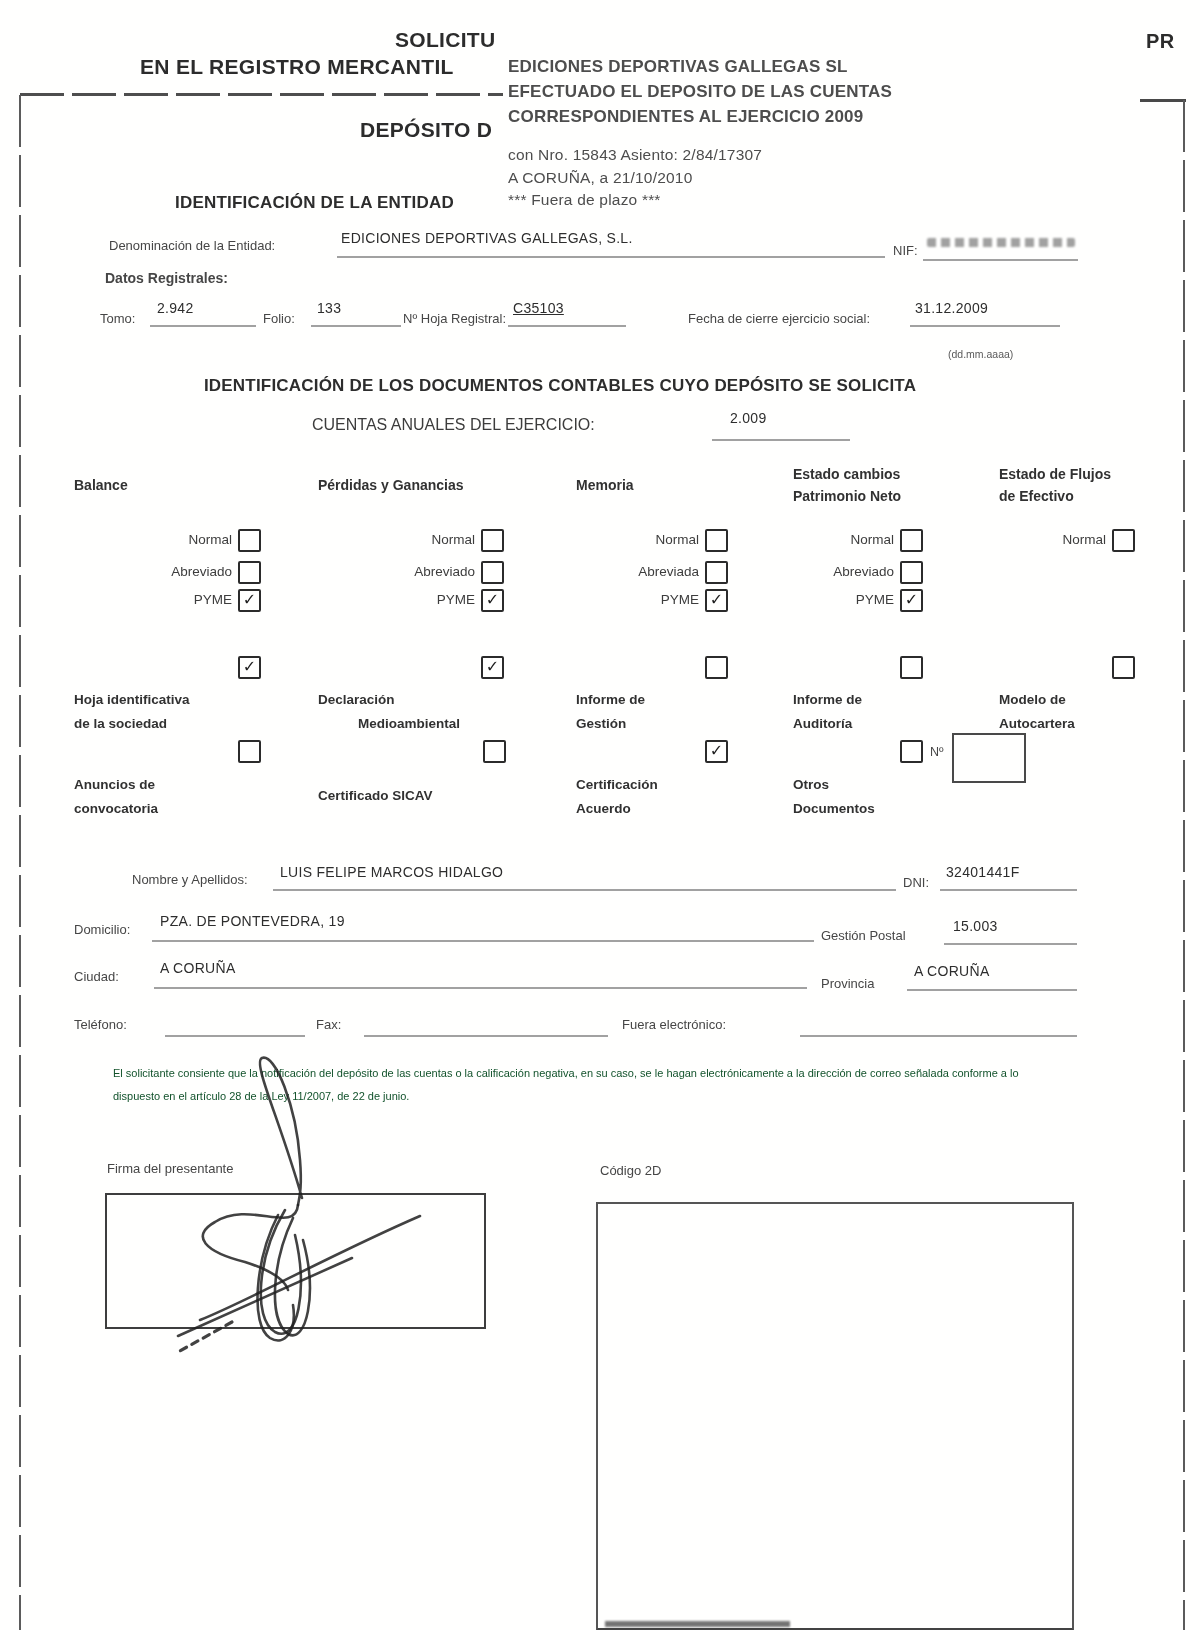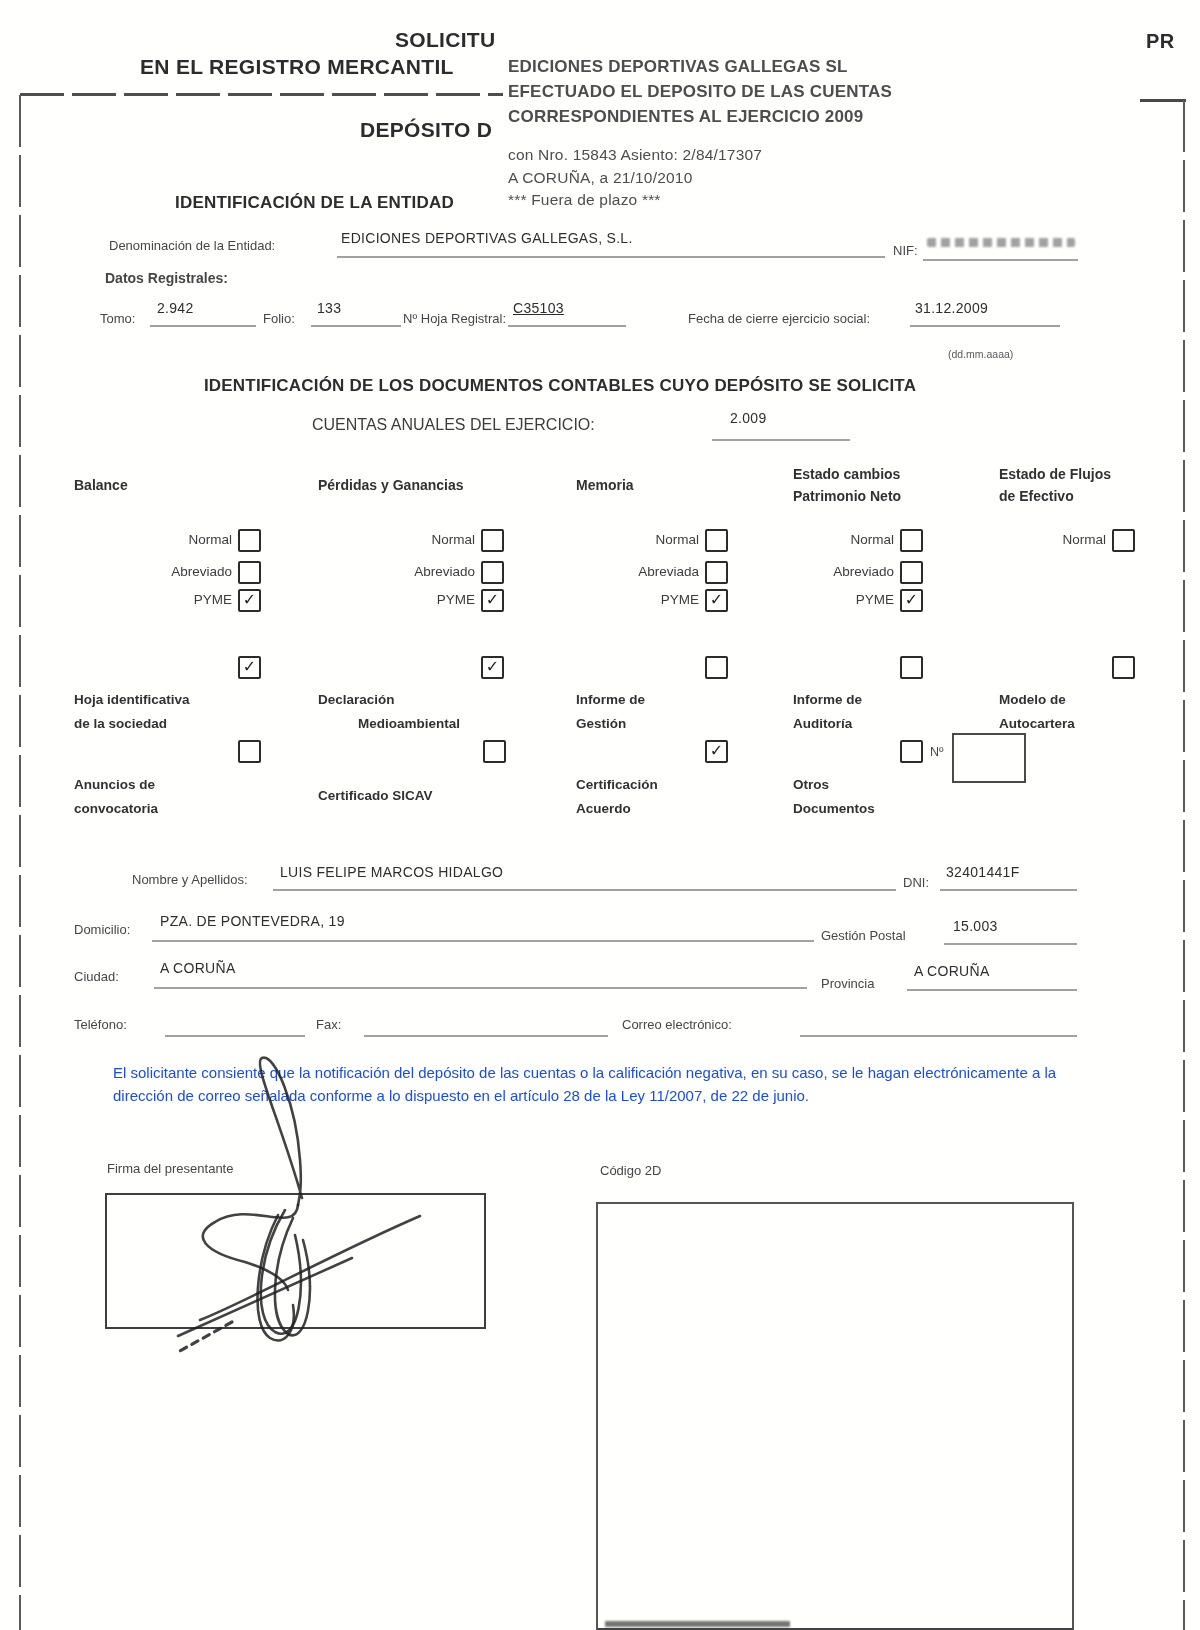--- a/index.html
+++ b/index.html
@@ -31,21 +31,21 @@
   .numbox{border:2px solid #4a4a4a;background:transparent;}
   .sigbox{border:2px solid #3f3f3f;}
   .codebox{border:2px solid #565656;border-bottom:3px solid #444;}
   .vline{width:2px;background:repeating-linear-gradient(180deg,#5c5c5c 0 52px,rgba(92,92,92,0) 52px 60px);}
   .hline{height:3px;background:repeating-linear-gradient(90deg,#4f4f4f 0 44px,rgba(79,79,79,0) 44px 52px);}
   .tick{height:3px;background:#4a4a4a;}
   .smudge{
     height:9px;border-radius:2px;opacity:.55;filter:blur(1.1px);
     background:repeating-linear-gradient(90deg,#555 0 9px,transparent 9px 14px);
   }
-  .consent{font-size:15px;line-height:22.5px;color:#1d4ed8;}
+  .consent{font-size:11px;line-height:22.5px;color:#14532d;}
   svg.sig{overflow:visible;z-index:7;}
 </style>
 </head>
 <body>
 
 <div class="sheet">
 
   <div class="abs hline" style="left:20px;top:93px;width:487px;"></div>
   <div class="abs vline" style="left:19px;top:95px;height:1535px;"></div>
   <div class="abs tick" style="left:1140px;top:99px;width:46px;"></div>
@@ -191,21 +191,21 @@
   <div class="abs val" style="left:160px;top:960px;">A CORUÑA</div>
   <div class="abs ul" style="left:154px;top:987px;width:653px;"></div>
   <div class="abs lbl" style="left:821px;top:976px;">Provincia</div>
   <div class="abs val" style="left:914px;top:963px;">A CORUÑA</div>
   <div class="abs ul" style="left:907px;top:989px;width:170px;"></div>
 
   <div class="abs lbl" style="left:74px;top:1017px;">Teléfono:</div>
   <div class="abs ul" style="left:165px;top:1035px;width:140px;"></div>
   <div class="abs lbl" style="left:316px;top:1017px;">Fax:</div>
   <div class="abs ul" style="left:364px;top:1035px;width:244px;"></div>
-  <div class="abs lbl" style="left:622px;top:1017px;">Correo electrónico:</div>
+  <div class="abs lbl" style="left:622px;top:1017px;">Fuera electrónico:</div>
   <div class="abs ul" style="left:800px;top:1035px;width:277px;"></div>
 
   <div class="abs consent" style="left:113px;top:1062px;width:955px;">El solicitante consiente que la notificación del depósito de las cuentas o la calificación negativa, en su caso, se le hagan electrónicamente a la dirección de correo señalada conforme a lo dispuesto en el artículo 28 de la Ley 11/2007, de 22 de junio.</div>
 
   <div class="abs lbl" style="left:107px;top:1161px;">Firma del presentante</div>
   <div class="abs sigbox" style="left:105px;top:1193px;width:377px;height:132px;"></div>
 
   <svg class="sig abs" style="left:0;top:0;" width="1200" height="1630" viewBox="0 0 1200 1630" fill="none" stroke="#222" stroke-opacity="0.85" stroke-width="2.6" stroke-linecap="round">
     <path d="M302 1198 C280 1120 252 1062 262 1058 C275 1053 296 1105 300 1160 C302 1185 300 1195 298 1205"></path>
     <path d="M298 1205 C295 1235 250 1200 215 1222 C190 1236 205 1252 245 1262 C270 1270 285 1280 288 1290"></path>

